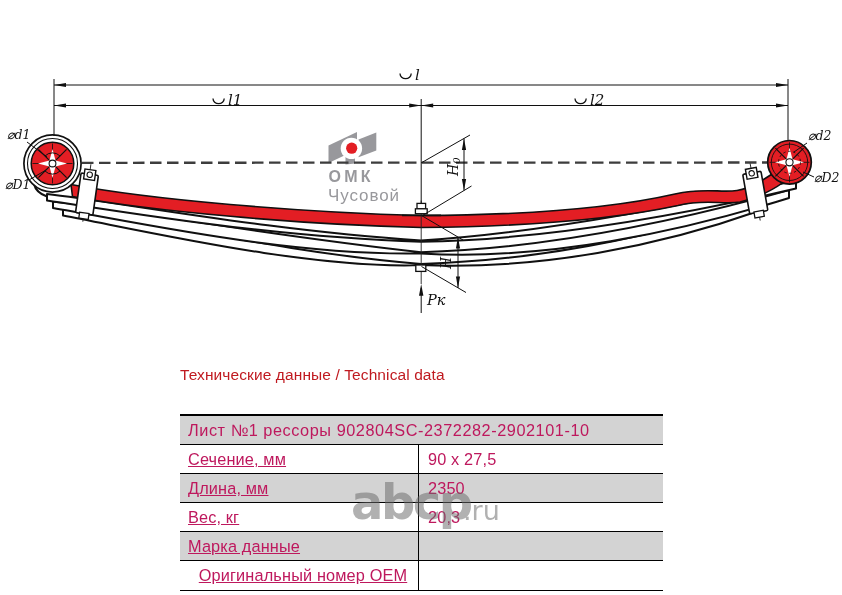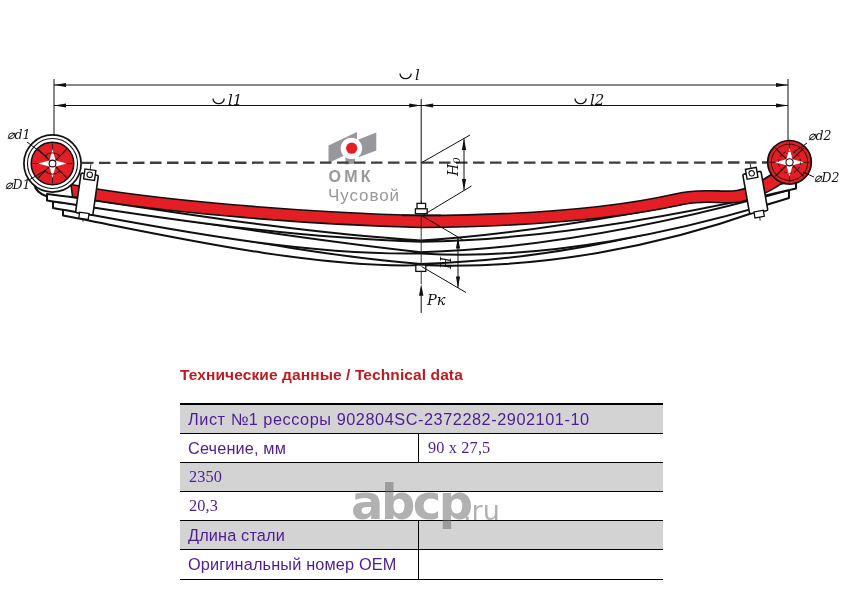--- a/index.html
+++ b/index.html
@@ -9,28 +9,28 @@
     --logo-gray:#98989c;
     --ink:#1a1a1a;
     --watermark-gray:#6a6a6a;
   }
   *{margin:0;padding:0;box-sizing:border-box;}
   html,body{width:842px;height:595px;background:#fff;overflow:hidden;}
   body{font-family:"Liberation Sans",sans-serif;position:relative;}
   .stage{position:absolute;left:0;top:0;width:842px;height:595px;background:#fff;}
   .drawing{position:absolute;left:0;top:0;width:842px;height:360px;}
   .dim-text{font-family:"DejaVu Serif",serif;font-style:italic;fill:#111;}
-  .tech-title{position:absolute;left:180px;top:366px;font-size:15.5px;font-weight:bold;color:var(--title-red);letter-spacing:0.1px;}
-  .tbl{position:absolute;left:180px;top:403px;width:483px;border-top:2px solid #000;border-bottom:1px solid #000;font-size:16.3px;color:#4c1d95;letter-spacing:0.15px;}
+  .tech-title{position:absolute;left:180px;top:366px;font-size:15.5px;font-weight:normal;color:var(--title-red);letter-spacing:0.1px;}
+  .tbl{position:absolute;left:180px;top:414px;width:483px;border-top:2px solid #000;border-bottom:1px solid #000;font-size:16.3px;color:#be185d;letter-spacing:0.15px;}
   .tbl .row{display:flex;height:29px;line-height:28px;border-bottom:1px solid #000;}
-  .tbl .row:last-child{border-bottom:none;}
+  .tbl .row:last-child{border-bottom:none;text-align:center;}
   .tbl .row.gray{background:var(--row-gray);}
   .tbl .merged{padding-left:8px;width:100%;letter-spacing:0.55px;}
-  .tbl .lbl{width:239px;border-right:1px solid #000;padding-left:8px;}
-  .tbl .val{flex:1;padding-left:9px;font-family:Liberation Serif, serif;}
+  .tbl .lbl{width:239px;border-right:1px solid #000;padding-left:8px;text-decoration:underline;}
+  .tbl .val{flex:1;padding-left:9px;}
   .wm{position:absolute;left:340px;top:468px;width:170px;height:70px;pointer-events:none;}
 </style>
 </head>
 <body>
 
 <div class="stage">
 
   <svg class="drawing" viewBox="0 0 842 360">
 
     <g>
@@ -183,27 +183,29 @@
 
   <div class="tbl">
     <div class="row gray">
       <div class="merged">Лист №1 рессоры 902804SC-2372282-2902101-10</div>
     </div>
     <div class="row">
       <div class="lbl">Сечение, мм</div>
       <div class="val">90 x 27,5</div>
     </div>
     <div class="row gray">
+      <div class="lbl">Длина, мм</div>
       <div class="val">2350</div>
     </div>
     <div class="row">
+      <div class="lbl">Вес, кг</div>
       <div class="val">20,3</div>
     </div>
     <div class="row gray">
-      <div class="lbl">Длина стали</div>
+      <div class="lbl">Марка данные</div>
     </div>
     <div class="row">
       <div class="lbl">Оригинальный номер OEM</div>
       <div class="val"></div>
     </div>
   </div>
 
   <svg class="wm" viewBox="0 0 170 70">
     <g opacity="0.52">
       <text x="11" y="51" font-family="DejaVu Sans,sans-serif" font-weight="bold" font-size="48" letter-spacing="-2.5" style="fill:var(--watermark-gray)">abcp</text>

